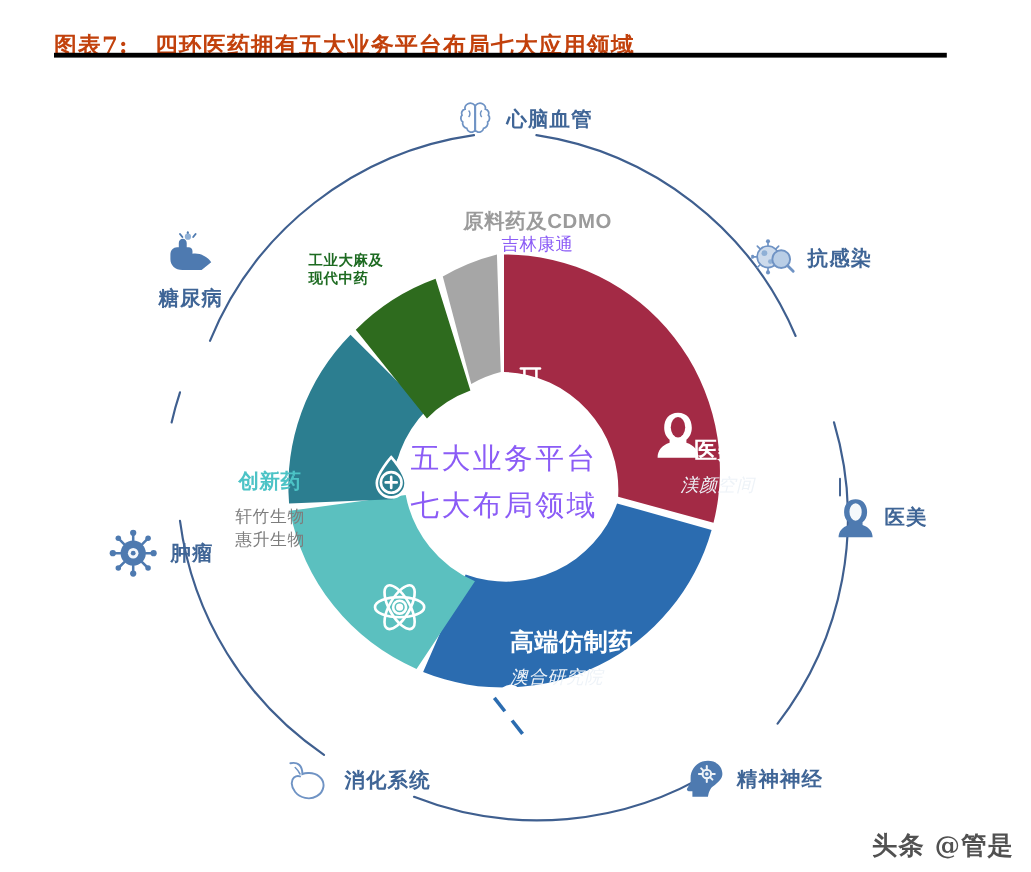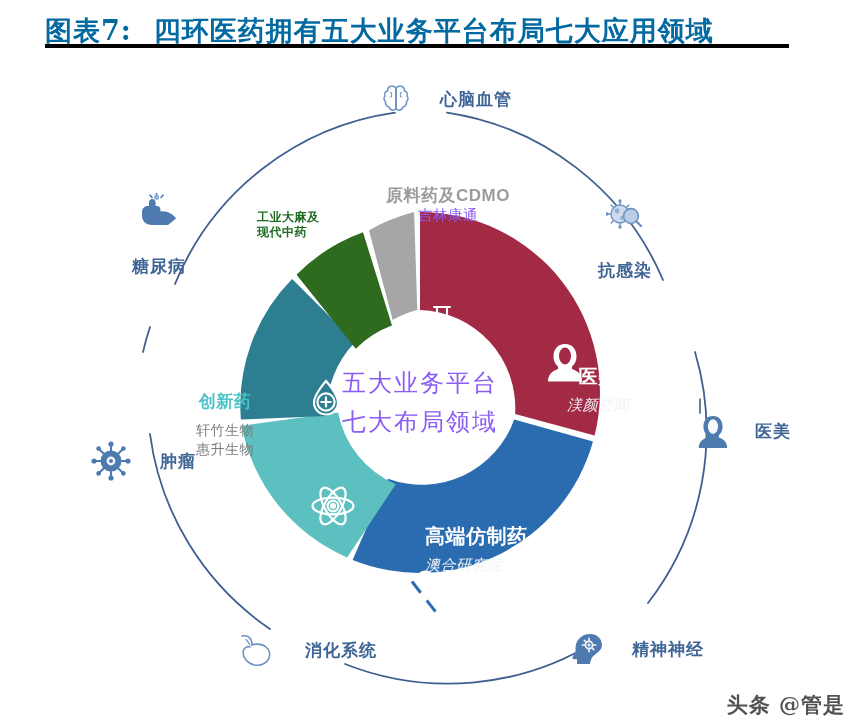--- a/index.html
+++ b/index.html
@@ -10,39 +10,39 @@
     overflow:hidden;
     position:relative;
   }
   #root{position:relative;width:859px;height:727px;}
 
   
   .title-bar{
     position:absolute;left:0;top:0;width:859px;height:52px;
   }
   .title-text{
-    position:absolute;left:45px;top:13px;
+    position:absolute;left:45px;top:25px;
     font-family:"DejaVu Serif","Liberation Serif",serif;
-    font-size:27px;font-weight:700;color:#0369a1;
+    font-size:19px;font-weight:700;color:#c2410c;
     letter-spacing:1px;white-space:nowrap;
   }
   .title-num{margin-right:22px;}
   .title-rule{
     position:absolute;left:45px;top:44px;width:744px;height:4px;
     background:#000000;
   }
 
   
   .stage{position:absolute;left:0;top:52px;width:859px;height:675px;}
 
   svg.chart{position:absolute;left:0;top:0;width:859px;height:675px;}
 
   
   .olabel{
-    position:absolute;display:flex;align-items:center;gap:27px;
+    position:absolute;display:flex;align-items:center;gap:9px;
     white-space:nowrap;
   }
   .olabel .otxt{
     font-size:17px;font-weight:700;color:#3f6596;
     letter-spacing:1px;
   }
   .olabel svg{display:block;}
 
   
   .dlabel{position:absolute;white-space:nowrap;text-align:center;}
@@ -209,21 +209,21 @@
       <g stroke="#3f5f8f" stroke-width="1.6" fill="none" stroke-linecap="round">
         <path d="M700 347 L700 361"></path>
       </g>
     </svg>
 
     <div class="center-text" style="left:330px;top:312px;width:180px;">
       <div>五大业务平台</div>
       <div>七大布局领域</div>
     </div>
 
-    <div class="dlabel lbl-cdmo" style="left:364px;top:133px;width:168px;">
+    <div class="dlabel lbl-cdmo" style="left:364px;top:122px;width:168px;">
       <div class="l1">原料药及CDMO</div>
       <div class="l2">吉林康通</div>
     </div>
 
     <div class="dlabel lbl-hemp" style="left:257px;top:158px;width:120px;text-align:left;">
       <div class="l1">工业大麻及</div>
       <div class="l1">现代中药</div>
     </div>
 
     <div class="dlabel lbl-innov" style="left:165px;top:320px;width:120px;margin-top:19px;">
@@ -251,21 +251,21 @@
           <path d="M17 6 C17 6 20 3 23 4.5 C26 6 25.5 9 25.5 9 C28 9.5 29 12 28 14
                    C29.5 15.5 29.2 18.5 27.4 19.6 C28 22 26.4 24.6 24 25
                    C23.4 27.6 20.4 29 18.4 27.6 L17 27 Z"></path>
           <path d="M17 6 L17 27" stroke-width="1.3"></path>
           <path d="M11.5 10 C13 11.5 13 14 11.5 15.5 M22.5 10 C21 11.5 21 14 22.5 15.5" stroke-width="1.2"></path>
         </svg>
       </span>
       <span class="otxt">心脑血管</span>
     </div>
 
-    <div class="olabel" style="left:598px;top:146px;flex-direction:column;">
+    <div class="olabel" style="left:626px;top:146px;">
       <span>
         <svg width="38" height="34" viewBox="0 0 38 34" fill="none" stroke="#6f93c4" stroke-width="1.4">
           <circle cx="14" cy="16" r="9" fill="#cddbec" stroke="#6f93c4"></circle>
           <g stroke-linecap="round">
             <path d="M14 7 L14 3.5"></path>
               <path d="M14 25 L14 28.5"></path>
             <path d="M5 16 L1.5 16"></path>
               <path d="M23 16 L26.5 16"></path>
             <path d="M7.6 9.6 L5.1 7.1"></path>
               <path d="M20.4 22.4 L22.9 24.9"></path>

